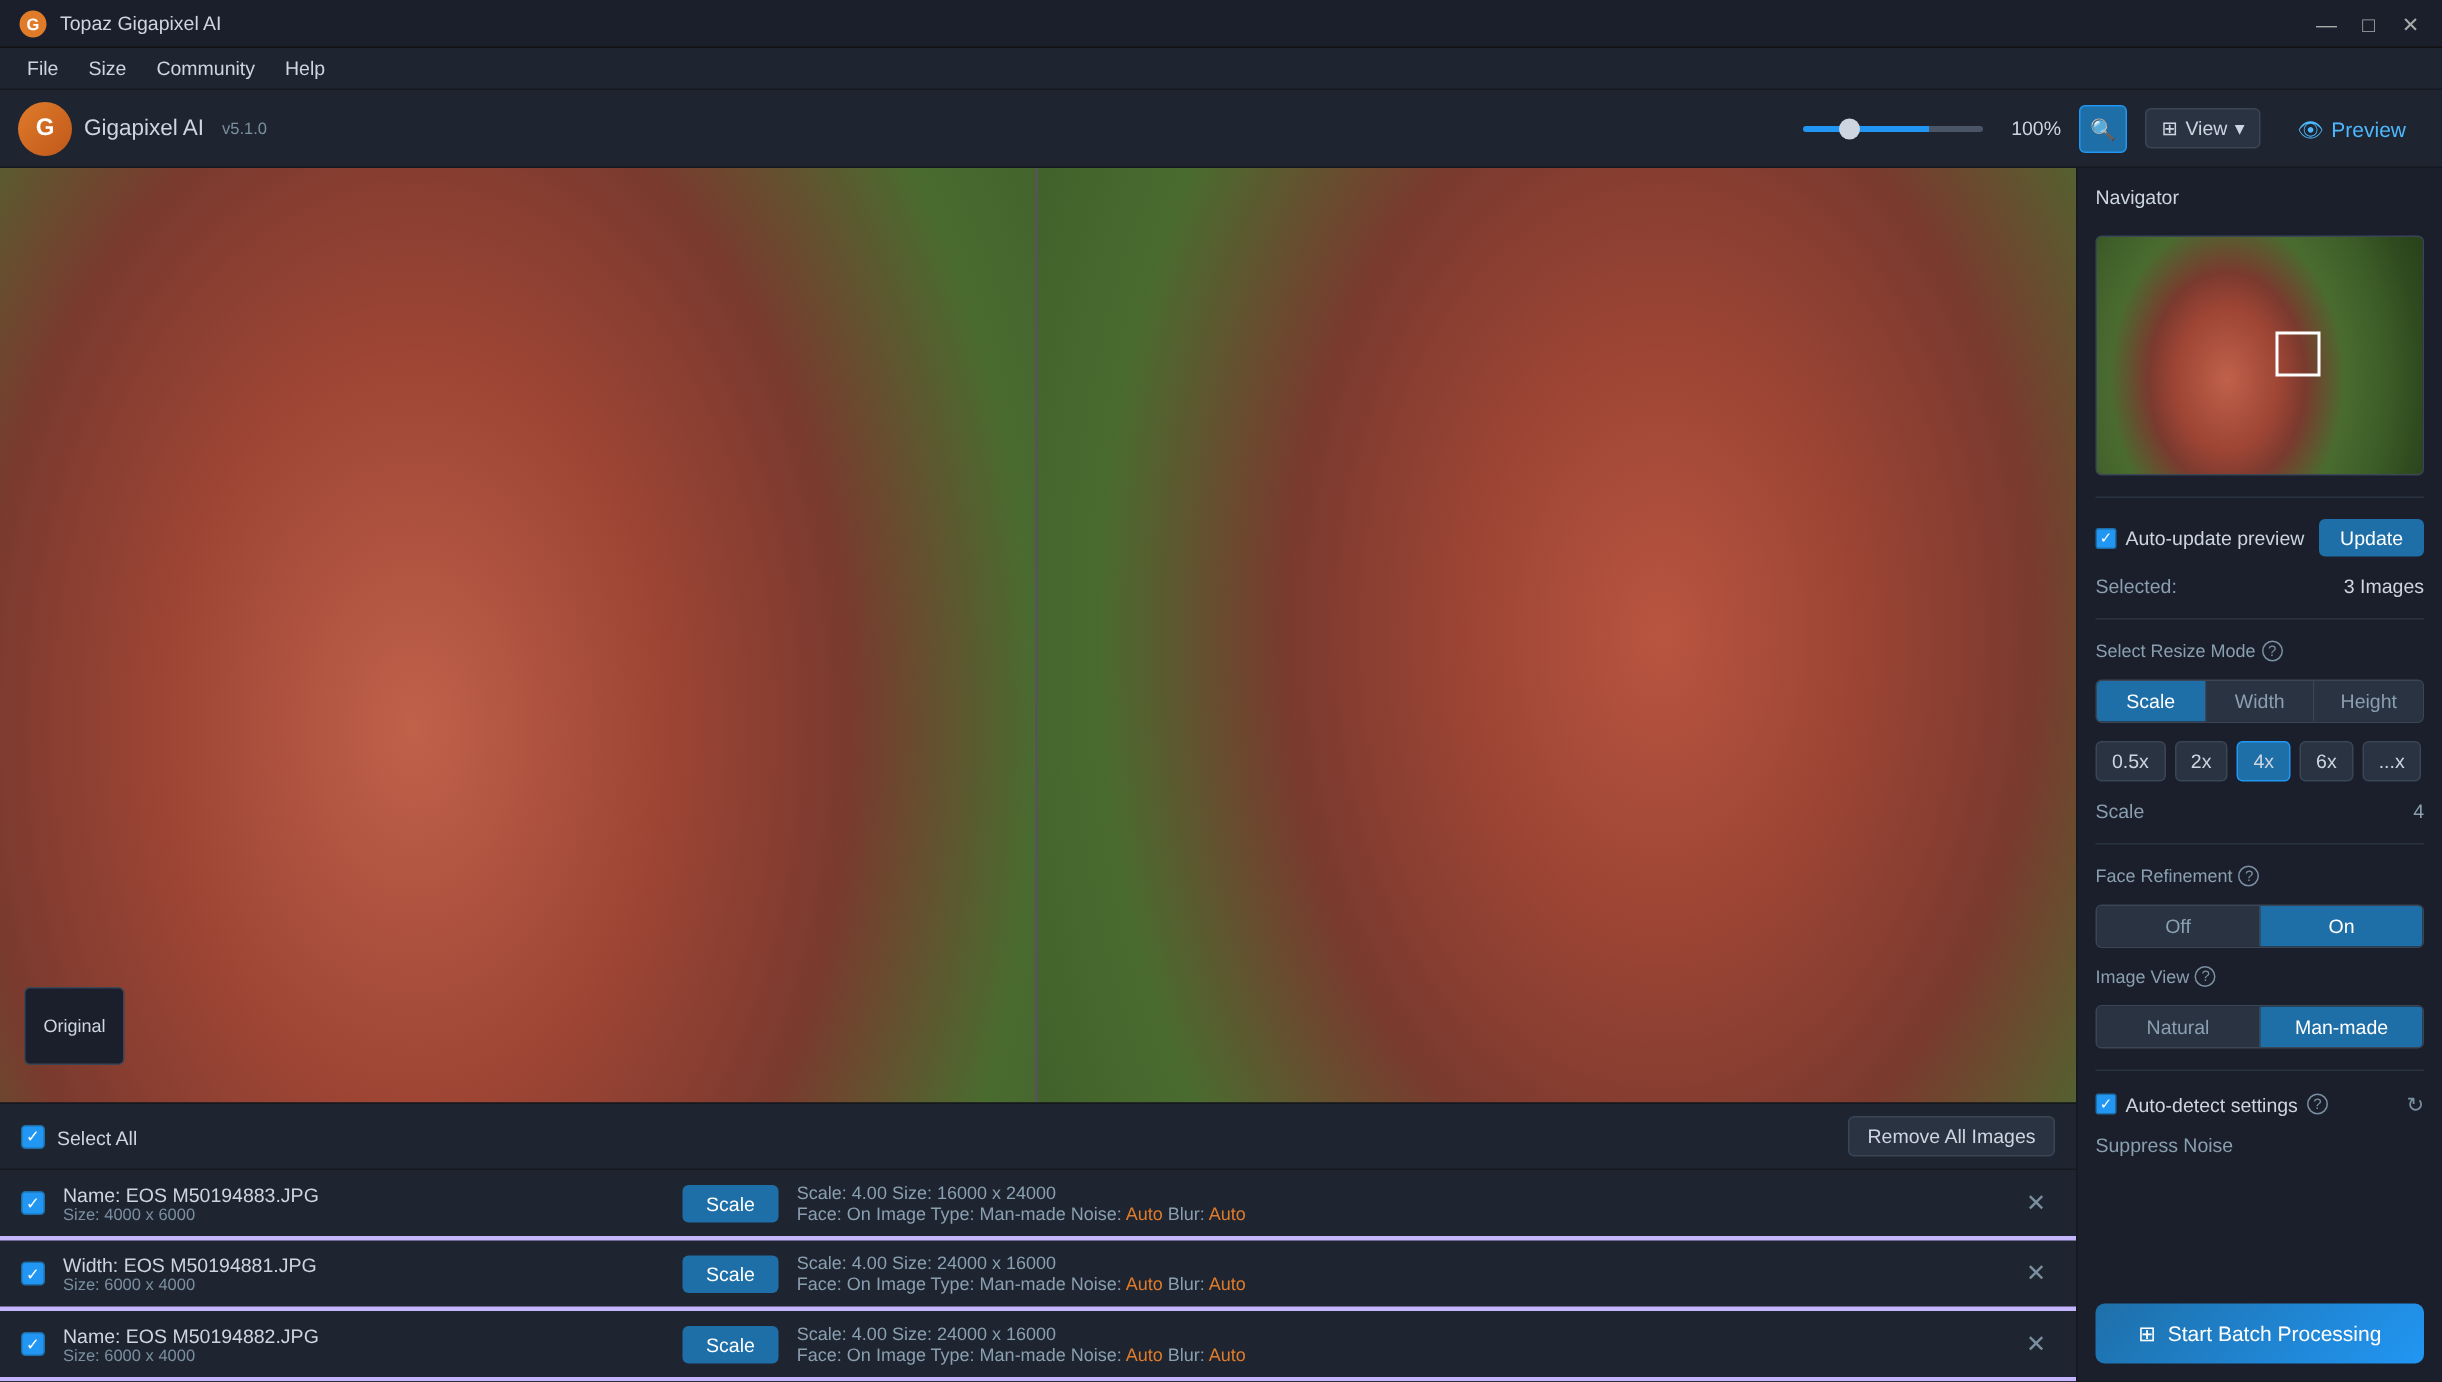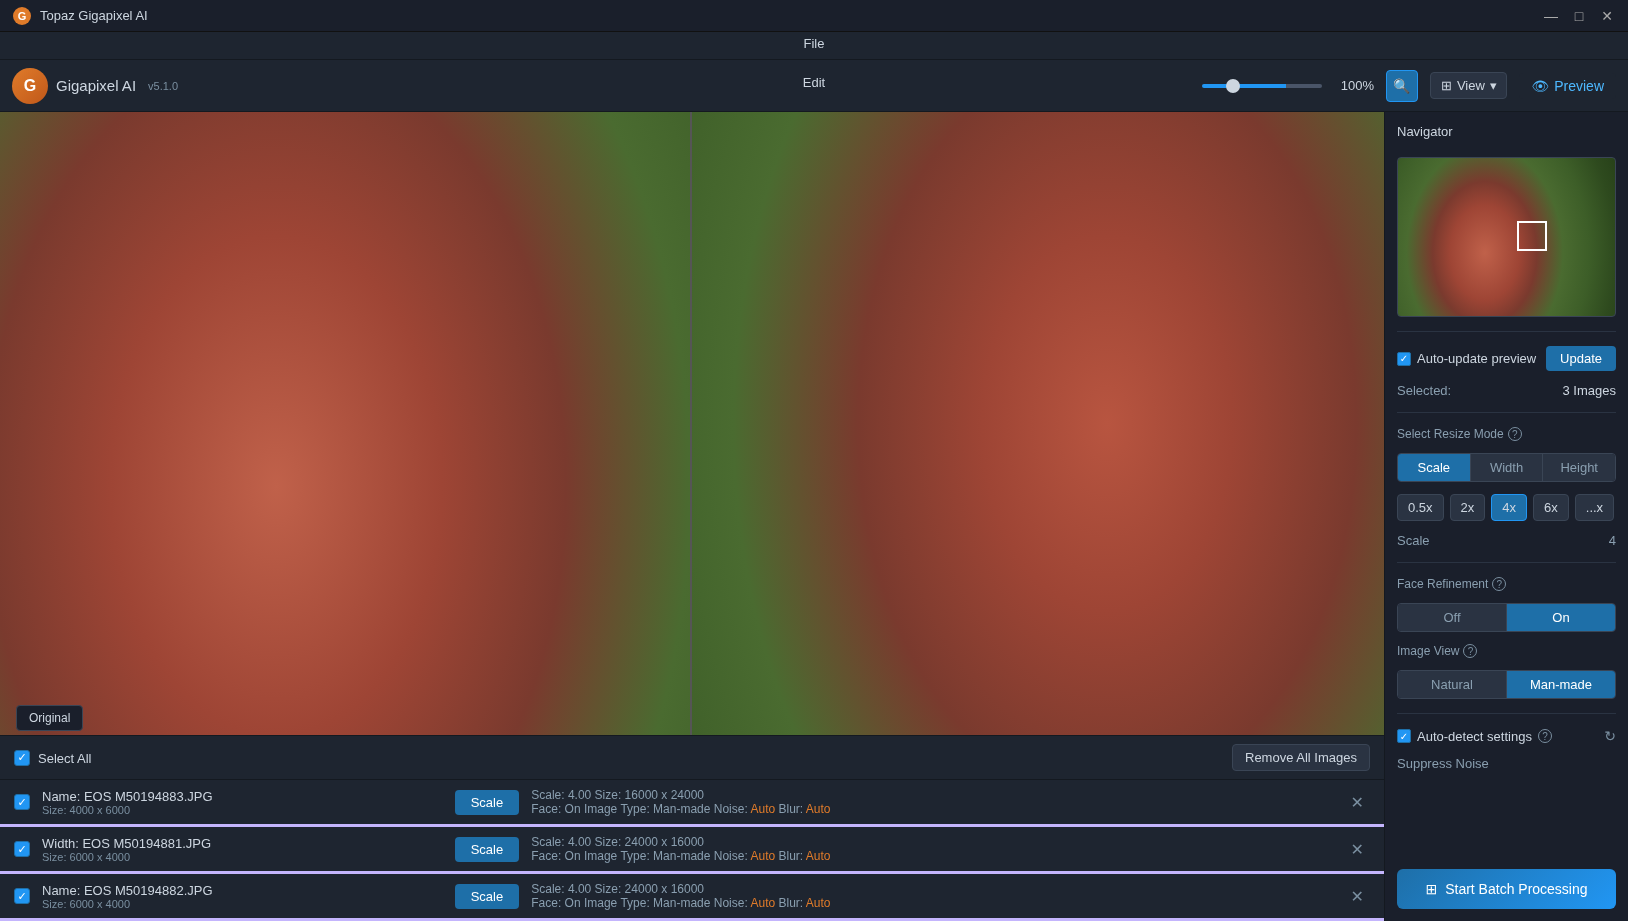--- a/index.html
+++ b/index.html
@@ -44,23 +44,22 @@
       border-radius: 2px;
     }
 
     
     #menu-bar {
       background: #1e2530;
       height: 28px;
       display: flex;
       align-items: center;
       padding: 0 8px;
-      gap: 16px;
+      gap: 0;
       border-bottom: 1px solid #141920;
-      flex-direction: column;
     }
     .menu-item {
       padding: 4px 10px;
       font-size: 13px;
       color: #cdd6e0;
       cursor: pointer;
       border-radius: 3px;
     }
 
     
@@ -196,26 +195,26 @@
       position: absolute;
       right: 0; top: 0;
       width: 50%;
       height: 100%;
       background: 
         radial-gradient(ellipse 120% 200% at 60% 50%, #b85540 0%, #9e4535 15%, #7a3a2e 30%, #4a6b30 45%, #3d5e28 60%, #2e4a1e 75%, #1e3512 100%);
     }
 
     #original-badge {
       position: absolute;
-      bottom: 4px;
+      bottom: 25px;
       left: 16px;
       background: #1a1f2b;
       border: 1px solid #3a4555;
       border-radius: 4px;
-      padding: 5px 12px;
+      padding: 18px 12px;
       font-size: 12px;
       color: #cdd6e0;
       z-index: 10;
     }
 
     
     #file-list-area {
       background: #1e2530;
       border-top: 1px solid #141920;
     }
@@ -519,21 +518,21 @@
   </div>
   <div id="title-bar-controls">
     <div class="title-btn">—</div>
     <div class="title-btn">□</div>
     <div class="title-btn close">✕</div>
   </div>
 </div>
 
 <div id="menu-bar">
   <div class="menu-item">File</div>
-  <div class="menu-item">Edit</div>
+  <div class="menu-item">Size</div>
   <div class="menu-item">Community</div>
   <div class="menu-item">Help</div>
 </div>
 
 <div id="toolbar">
   <div id="logo-area">
     <div id="logo-circle">G</div>
     <span id="app-name">Gigapixel AI</span>
     <span id="app-version">v5.1.0</span>
   </div>

